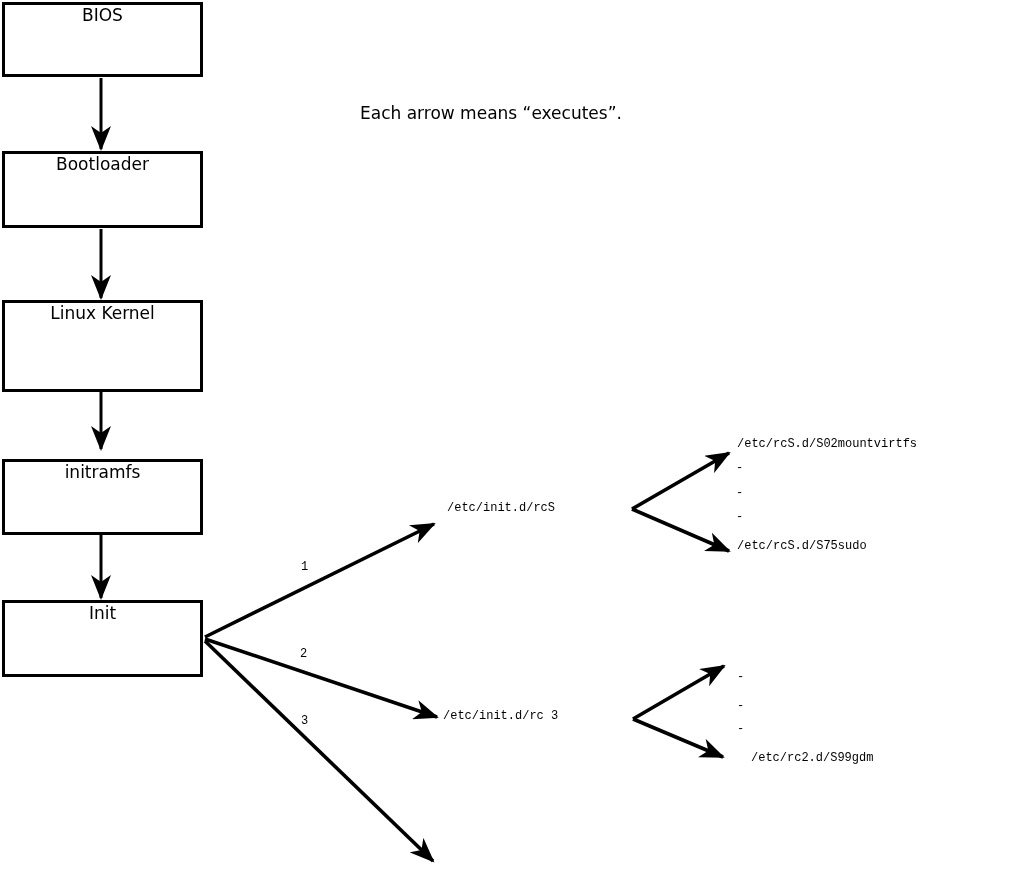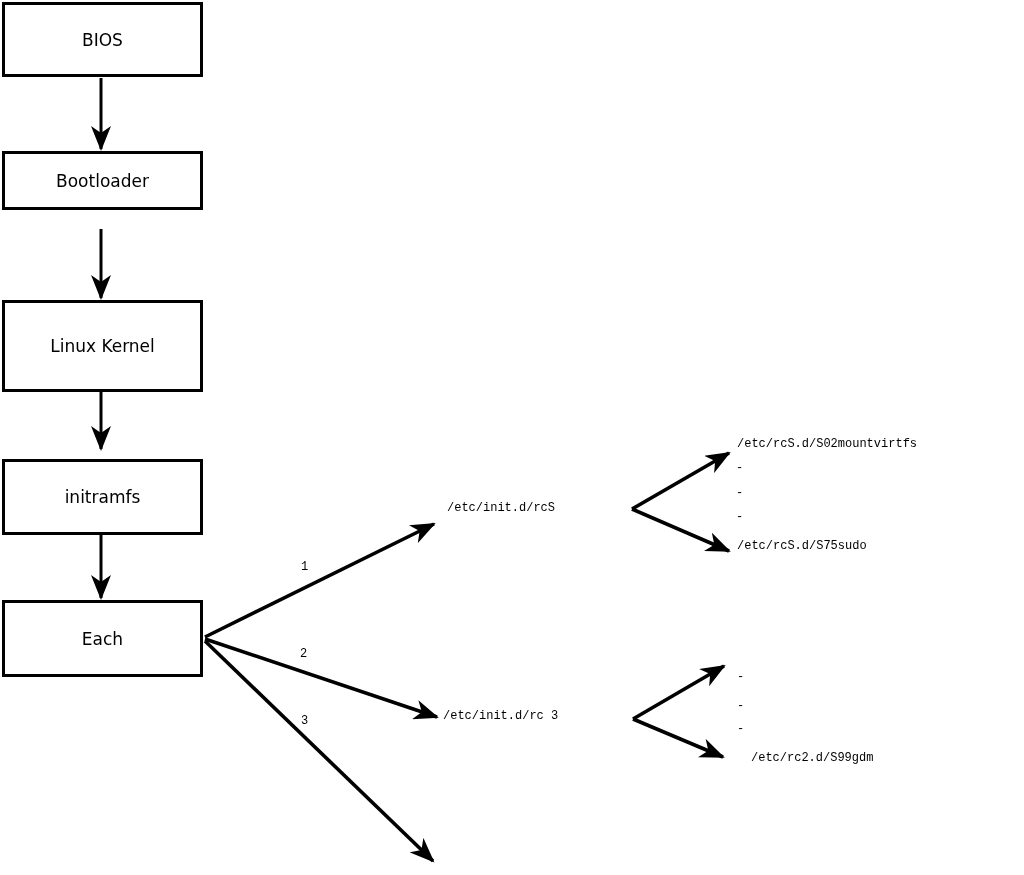--- a/index.html
+++ b/index.html
@@ -18,21 +18,21 @@
     pointer-events: none;
   }
   .box {
     position: absolute;
     left: 2px;
     width: 201px;
     box-sizing: border-box;
     border: 3px solid #000000;
     background: #ffffff;
     display: flex;
-    align-items: center;
+    align-items: flex-start;
     justify-content: center;
     font-size: 17px;
     font-family: "DejaVu Sans", sans-serif;
   }
   .mono {
     position: absolute;
     font-family: "Liberation Mono", "DejaVu Sans Mono", monospace;
     font-size: 12px;
     line-height: 19px;
     white-space: pre;
@@ -68,35 +68,36 @@
     <line x1="205" y1="639" x2="437" y2="717" stroke="#000" stroke-width="3.6" marker-end="url(#ah)"></line>
     <line x1="205" y1="641" x2="433" y2="861" stroke="#000" stroke-width="3.6" marker-end="url(#ah)"></line>
 
     <line x1="632" y1="509" x2="729" y2="453" stroke="#000" stroke-width="3.6" marker-end="url(#ah)"></line>
     <line x1="632" y1="509" x2="729" y2="551" stroke="#000" stroke-width="3.6" marker-end="url(#ah)"></line>
 
     <line x1="633" y1="719" x2="724" y2="666" stroke="#000" stroke-width="3.6" marker-end="url(#ah)"></line>
     <line x1="633" y1="719" x2="723" y2="757" stroke="#000" stroke-width="3.6" marker-end="url(#ah)"></line>
   </svg>
 
+  <div class="note">Each arrow means “executes”.</div>
 
   <div class="box" style="top:2px;   height:75px;">
     <span>BIOS</span>
   </div>
-  <div class="box" style="top:151px; height:59px;">
+  <div class="box" style="top:151px; height:77px;">
     <span>Bootloader</span>
   </div>
   <div class="box" style="top:300px; height:92px;">
     <span>Linux Kernel</span>
   </div>
   <div class="box" style="top:451px; height:76px;margin-top:8px;">
     <span>initramfs</span>
   </div>
   <div class="box" style="top:600px; height:77px;">
-    <span>Each</span>
+    <span>Init</span>
   </div>
 
   <div class="mono" style="left:301px; top:558px;">1</div>
   <div class="mono" style="left:300px; top:645px;">2</div>
   <div class="mono" style="left:301px; top:712px;">3</div>
 
   <div class="mono" style="left:447px; top:499px;">/etc/init.d/rcS</div>
   <div class="mono" style="left:443px; top:707px;">/etc/init.d/rc 3</div>
   <div class="mono" style="left:450px; top:878px;">getty</div>
 

